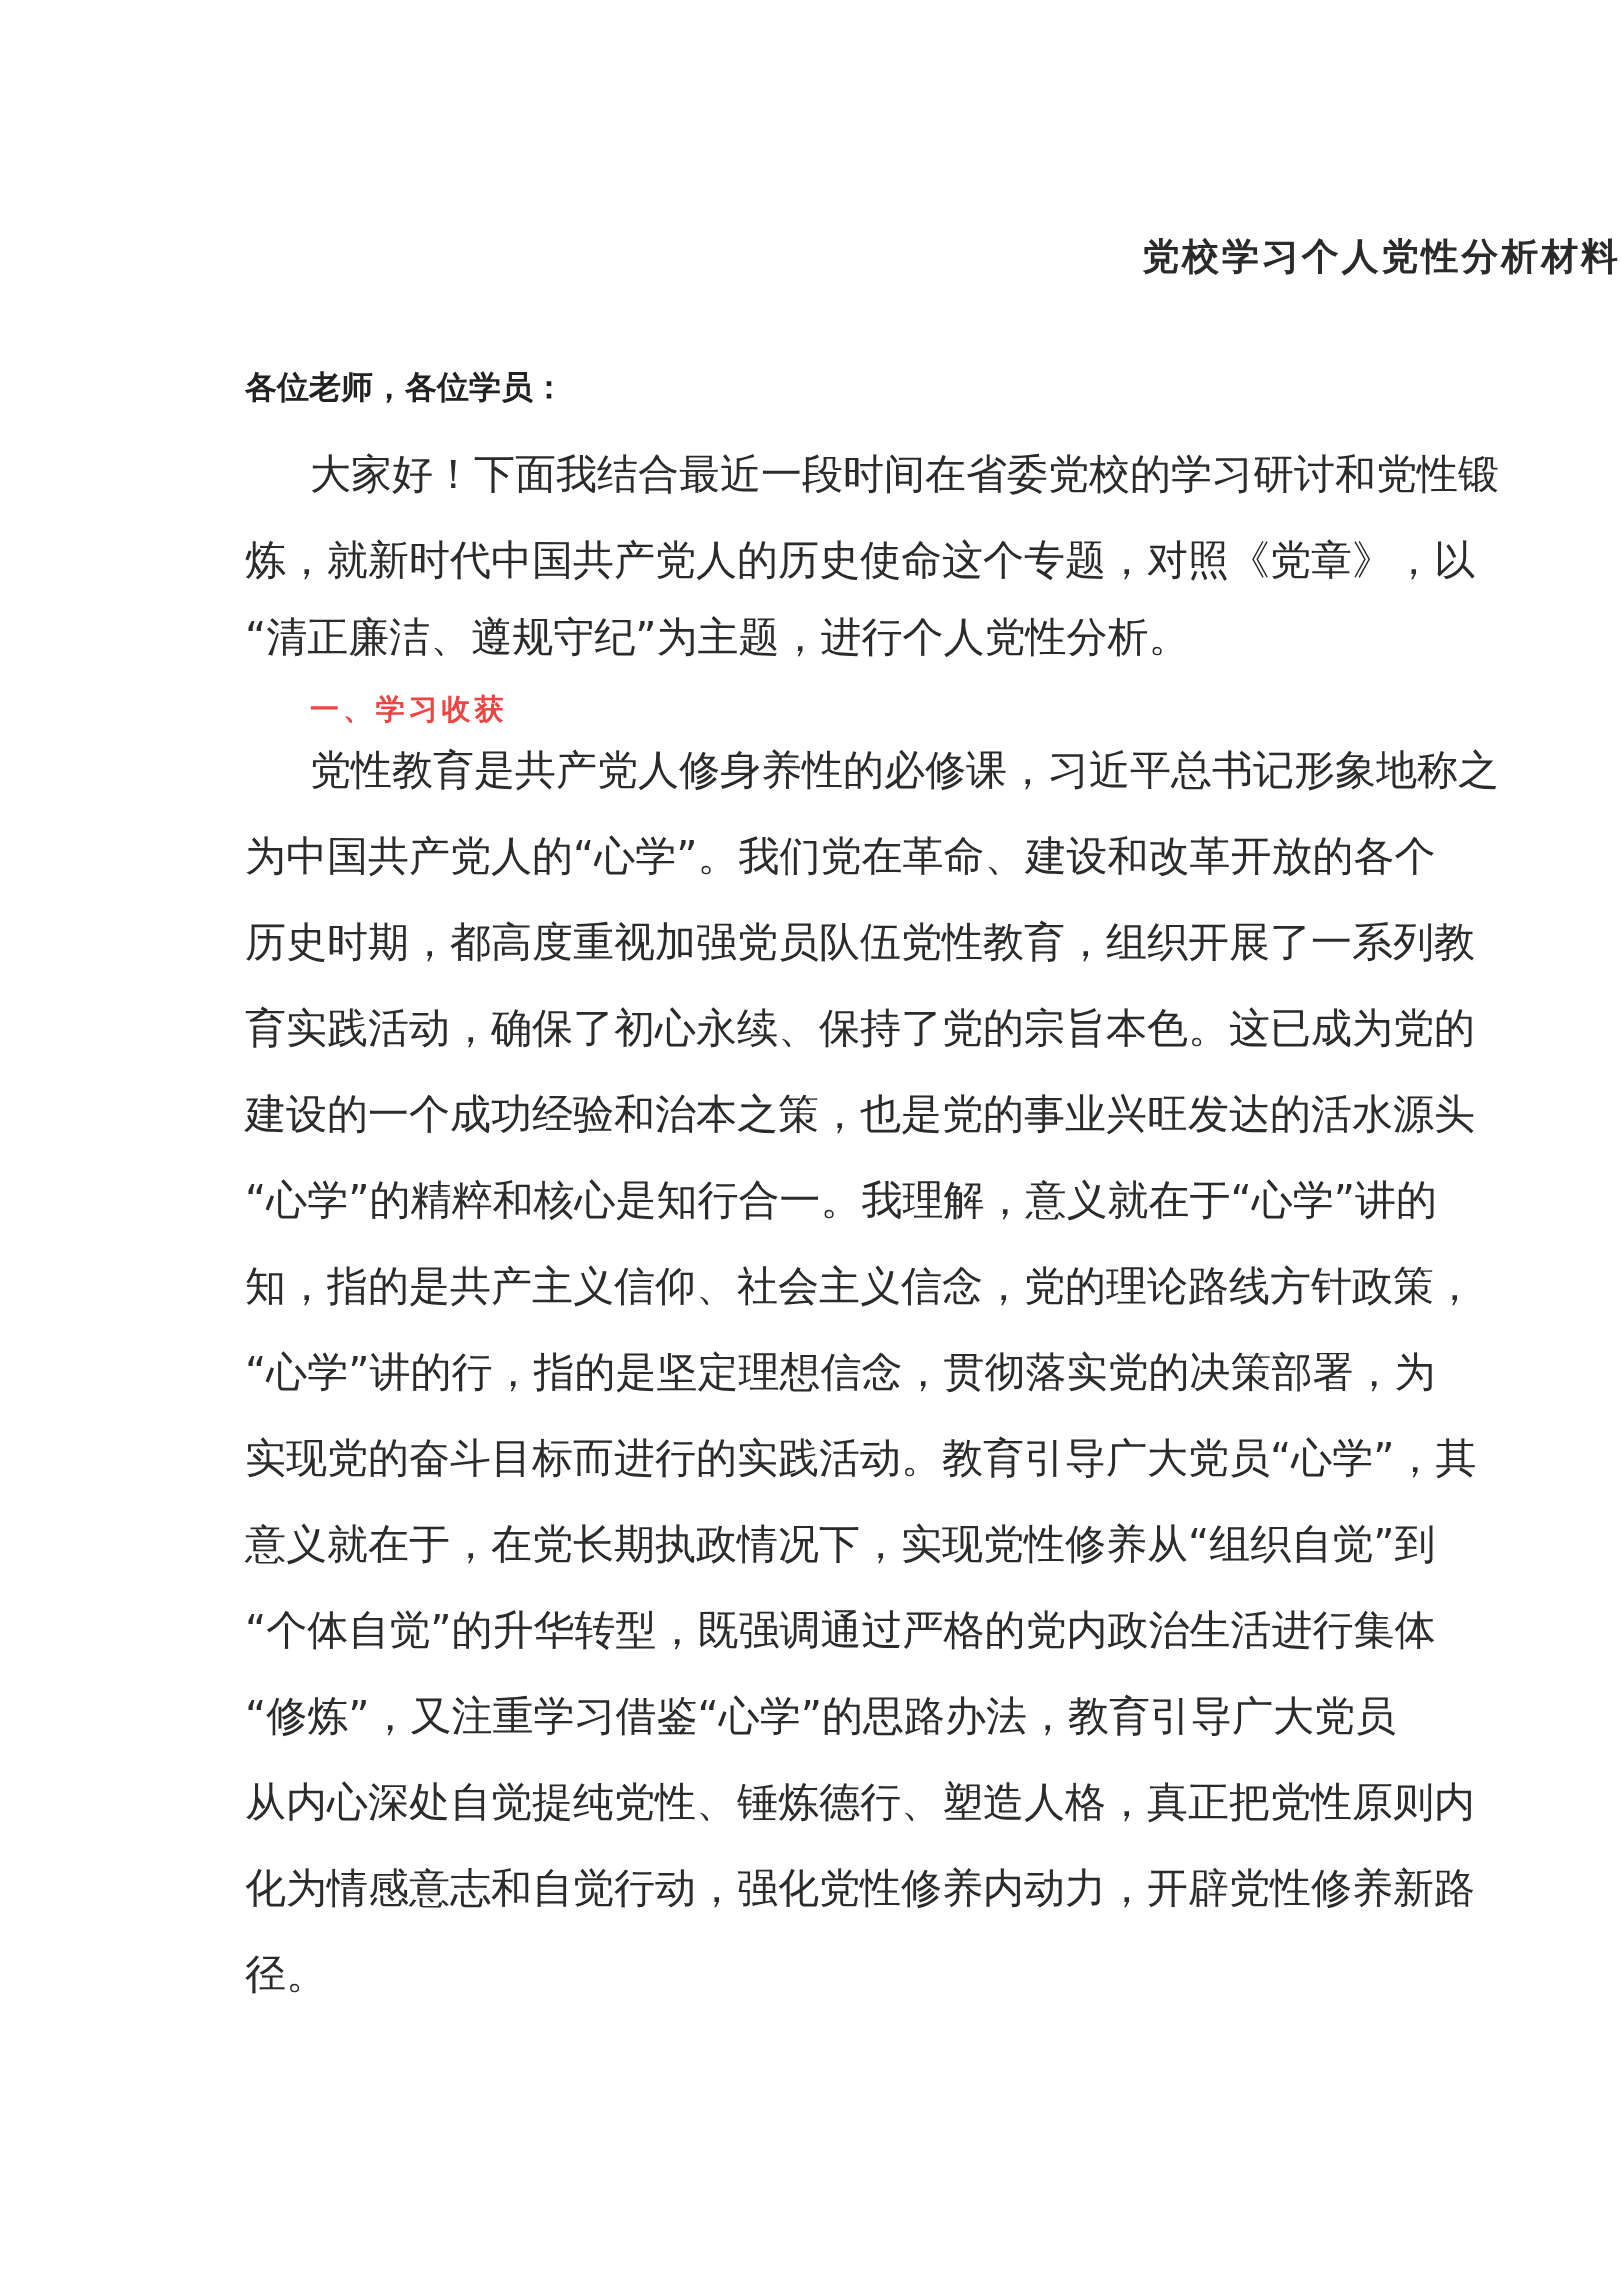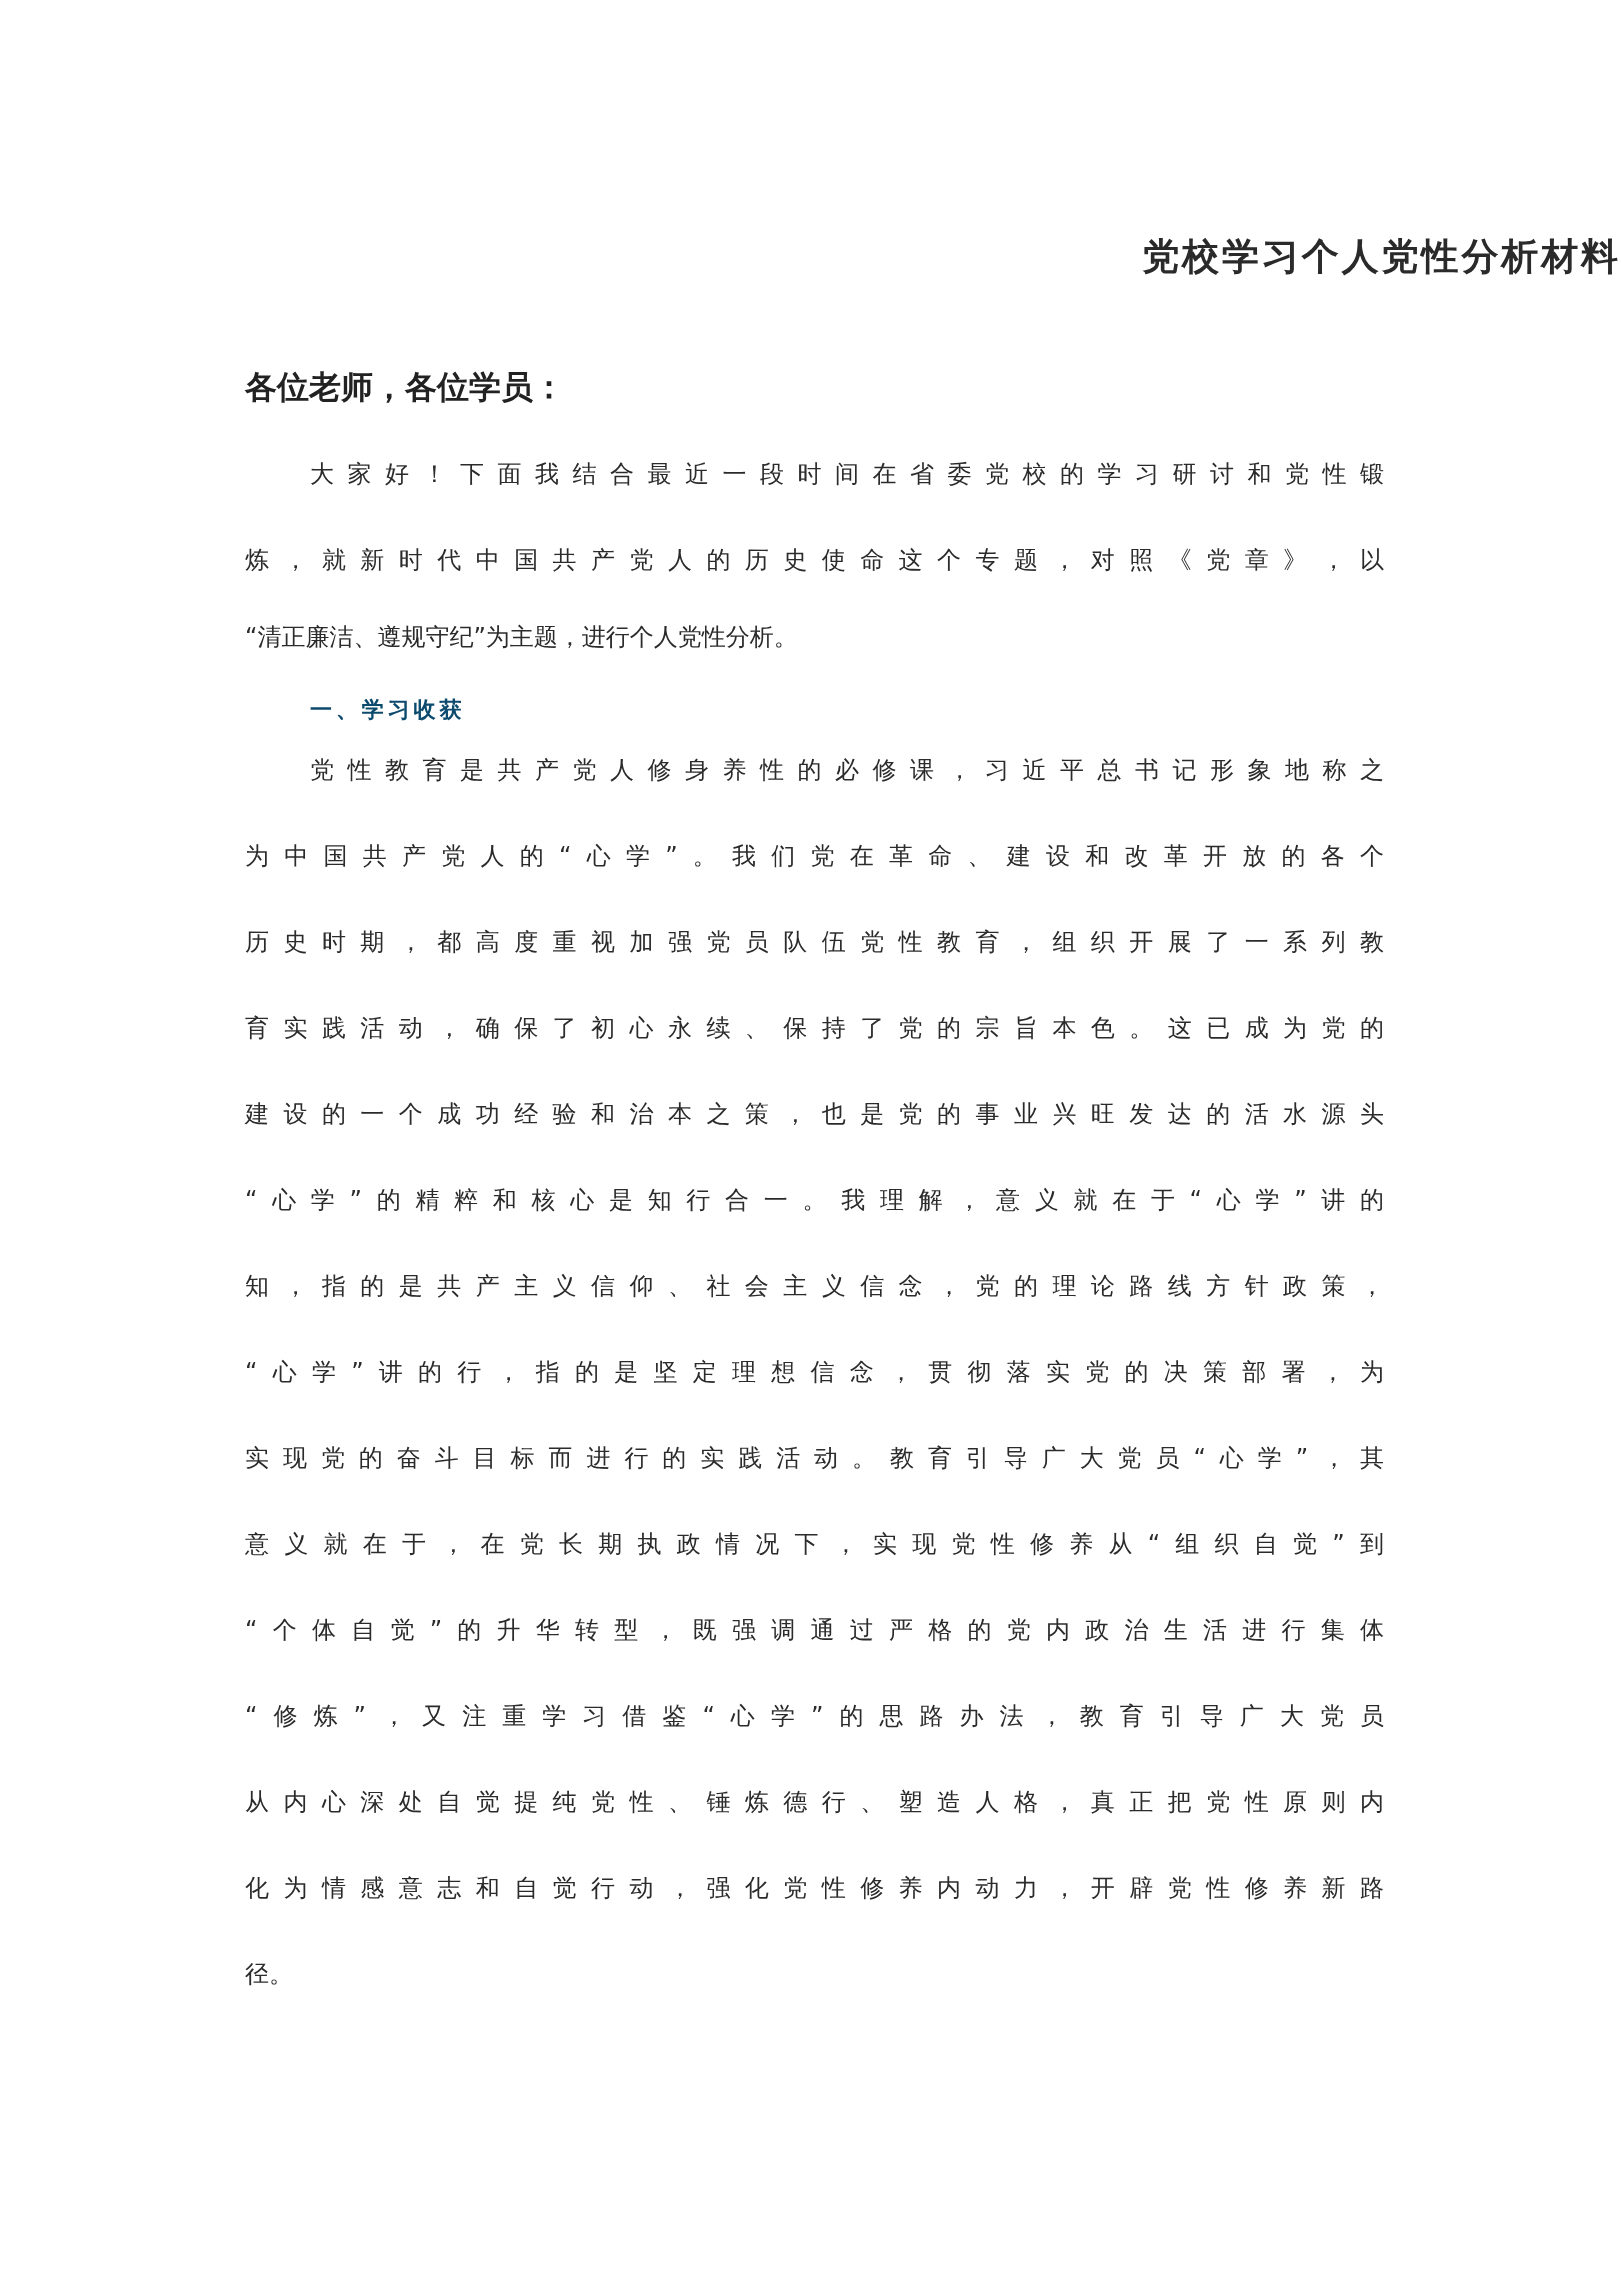--- a/index.html
+++ b/index.html
@@ -41,21 +41,21 @@
       left: 245px;
       font-weight: bold;
       font-size: 32px;
       line-height: 45px;
       color: #222;
     }
     .body-text {
       position: absolute;
       left: 245px;
       width: 1139px;
-      font-size: 24px;
+      font-size: 41px;
       color: #2b2b2b;
     }
     .line {
       display: block;
       height: 86px;
       line-height: 86px;
       white-space: nowrap;
       text-align: justify;
       text-align-last: justify;
     }
@@ -63,24 +63,24 @@
       text-align-last: left;
     }
     .indent {
       padding-left: 65px;
     }
     .heading {
       position: absolute;
       left: 310px;
       top: 686px;
       font-weight: bold;
-      font-size: 22px;
+      font-size: 29px;
       line-height: 47px;
       letter-spacing: 3.9px;
-      color: #0c4a6e;
+      color: #ef4444;
     }
   </style>
 </head>
 <body>
 
 <div class="page">
 
   <div class="title">党校学习个人党性分析材料</div>
 
   <div class="salutation">各位老师，各位学员：</div>

